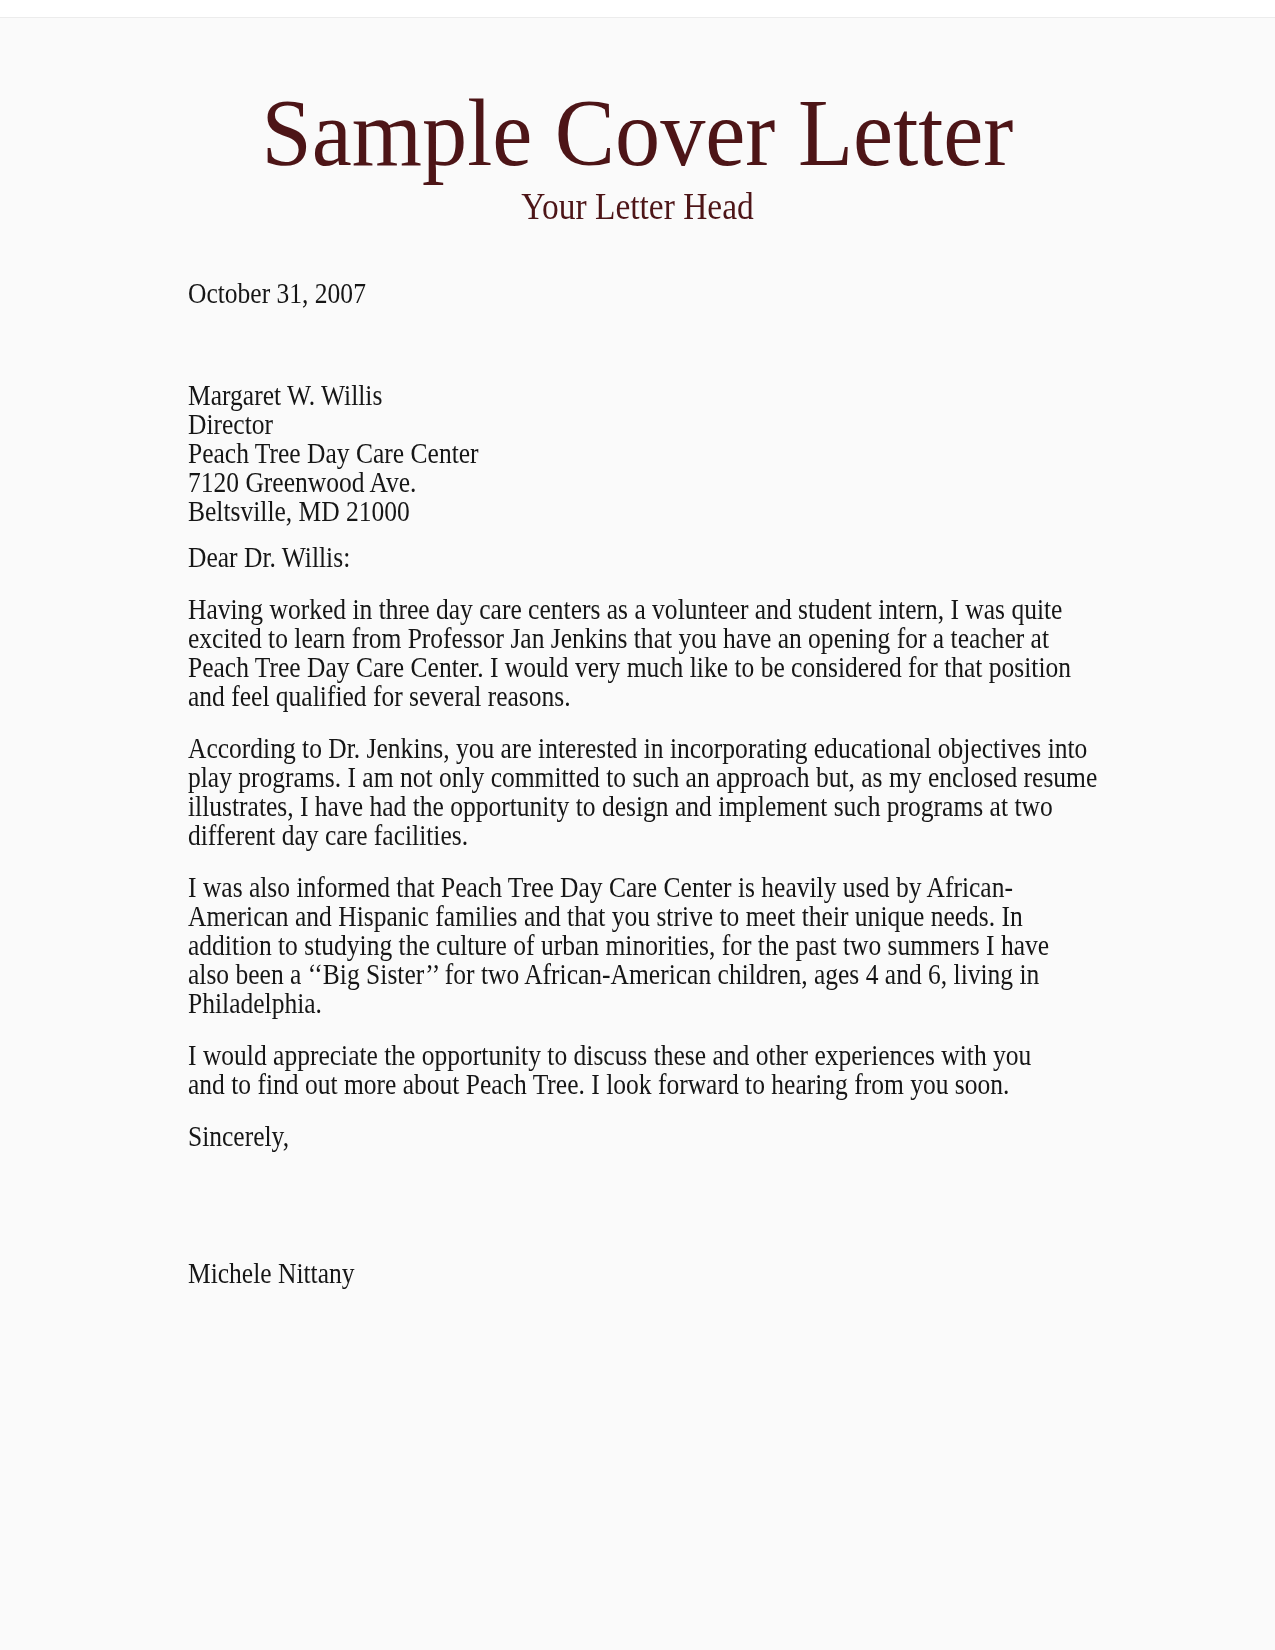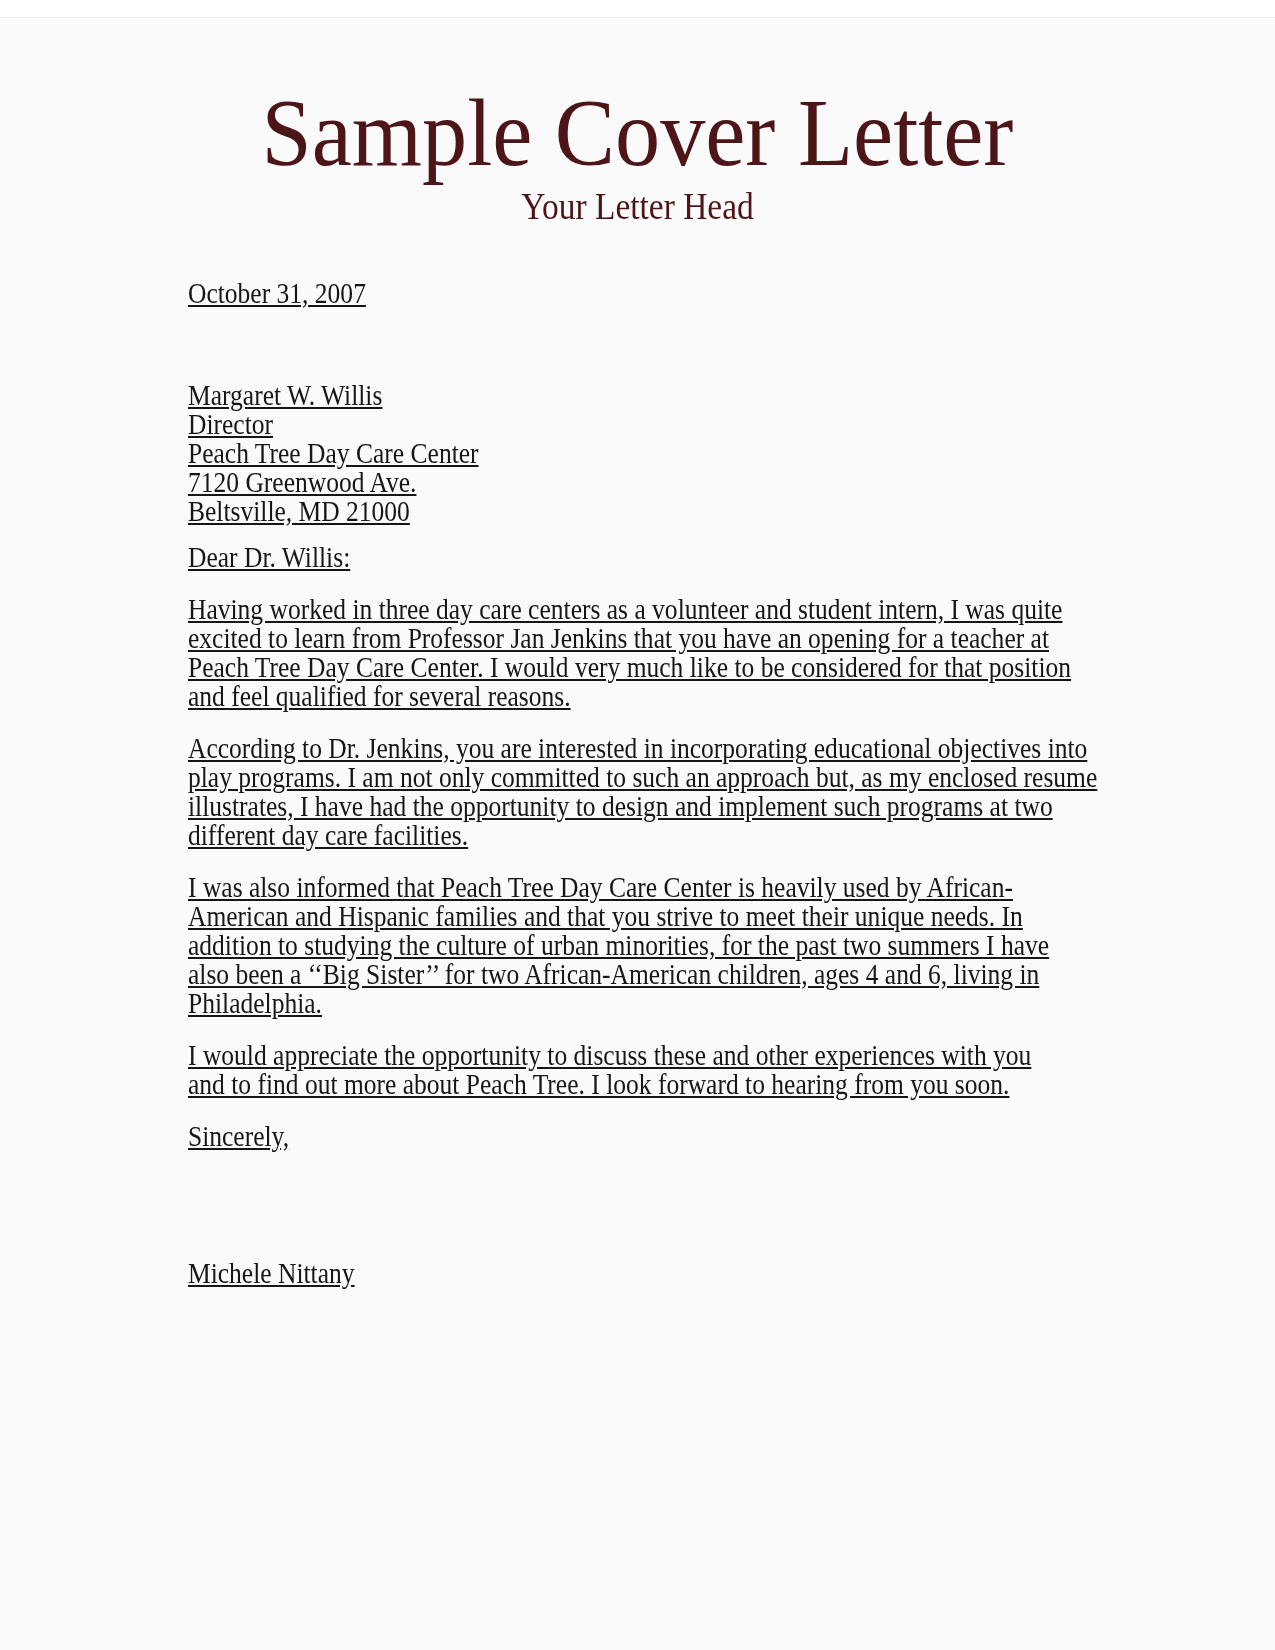--- a/index.html
+++ b/index.html
@@ -43,21 +43,20 @@
     color: var(--accent);
     transform: scaleX(0.88);
     transform-origin: 50% 0;
     white-space: nowrap;
   }
 
   
   .letter {
     margin-left: 188px;
     width: 1000px;
-    text-decoration: underline;
   }
   .letter > * {
     font-size: 29px;
     line-height: 29px;
     transform: scaleX(0.88);
     transform-origin: 0 0;
     white-space: nowrap;
     font-style: normal;
   }
   .date      { margin-top: 54px; }

